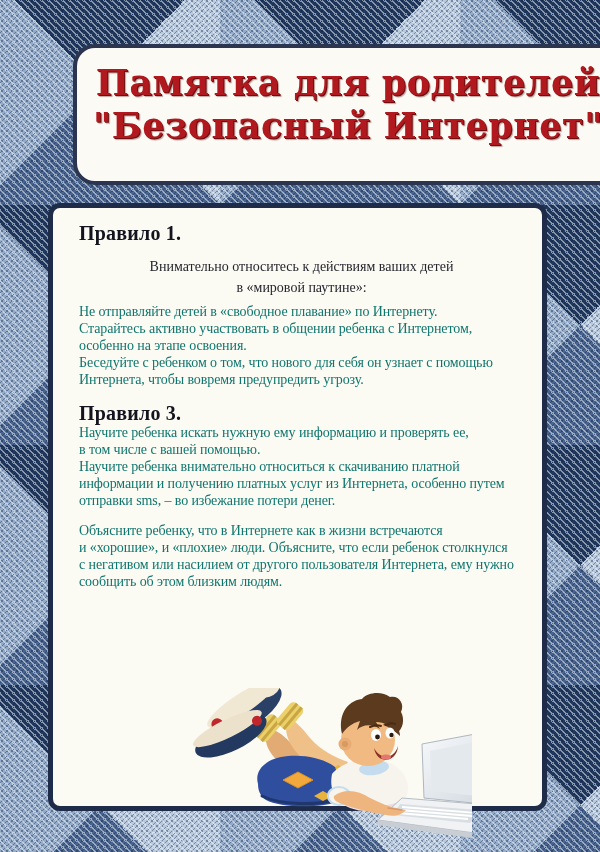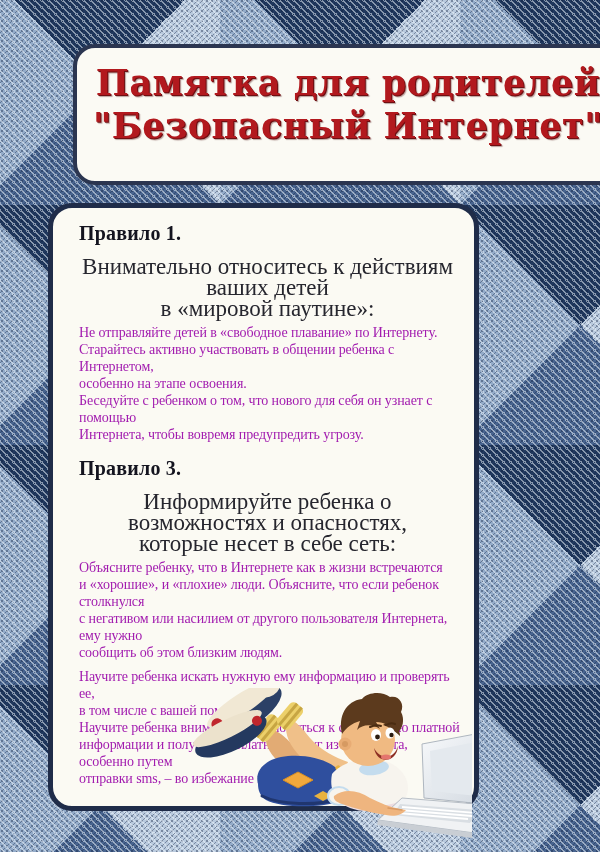--- a/index.html
+++ b/index.html
@@ -27,38 +27,38 @@
   }
   .title-line{
     font-family:"DejaVu Serif", serif;
     font-weight:bold;font-size:35px;line-height:43px;
     color:#b2191e;letter-spacing:.5px;
     text-shadow:1px 1px 0 #6f0f12, 2px 2px 1px rgba(70,8,8,.35);
     white-space:nowrap;
   }
   
   .card{
-    position:absolute;left:48px;top:203px;width:431px;height:608px;
+    position:absolute;left:48px;top:203px;width:499px;height:608px;
     box-sizing:border-box;z-index:1;
-    background:#fbfaf3;border:5px solid #1f2c49;border-radius:24px;
+    background:#fbfaf3;border:5px solid #1f2c49;border-radius:12px;
     padding:14px 8px 0 26px;
     color:#23232b;
   }
   .rule-heading{
     margin:0;font-size:20px;line-height:22px;font-weight:bold;
     color:#14141f;letter-spacing:.2px;
   }
   .rule-heading-2{margin-top:14px;}
   .lead{
     margin:12px 10px 5px 0;text-align:center;
-    font-size:23px;line-height:21px;white-space:pre-line;color:#26262e;
+    font-size:14px;line-height:21px;white-space:pre-line;color:#26262e;
   }
   .body-text{
     margin:0 0 7px 0;font-size:14px;line-height:17px;
-    letter-spacing:-0.1px;white-space:pre-line;color:#a21caf;
+    letter-spacing:-0.1px;white-space:pre-line;color:#0f766e;
   }
   .gap-lg{margin-bottom:13px;}
   
   .illustration{
     position:absolute;left:150px;top:688px;width:322px;height:156px;z-index:3;
   }
   .illustration svg{display:block;width:100%;height:100%;}
 </style>
 </head>
 <body>
@@ -78,31 +78,29 @@
       <p class="lead">Внимательно относитесь к действиям ваших детей
 в «мировой паутине»:</p>
       <p class="body-text">Не отправляйте детей в «свободное плавание» по Интернету.
 Старайтесь активно участвовать в общении ребенка с Интернетом,
 особенно на этапе освоения.
 Беседуйте с ребенком о том, что нового для себя он узнает с помощью
 Интернета, чтобы вовремя предупредить угрозу.</p>
     </section>
     <section>
       <h2 class="rule-heading rule-heading-2">Правило 3.</h2>
-      <p class="lead">Информируйте ребенка о возможностях и опасностях,
-которые несет в себе сеть:</p>
-      <p class="body-text">Объясните ребенку, что в Интернете как в жизни встречаются
-и «хорошие», и «плохие» люди. Объясните, что если ребенок столкнулся
-с негативом или насилием от другого пользователя Интернета, ему нужно
-сообщить об этом близким людям.</p>
       <p class="body-text gap-lg">Научите ребенка искать нужную ему информацию и проверять ее,
 в том числе с вашей помощью.
 Научите ребенка внимательно относиться к скачиванию платной
 информации и получению платных услуг из Интернета, особенно путем
 отправки sms, – во избежание потери денег.</p>
+      <p class="body-text">Объясните ребенку, что в Интернете как в жизни встречаются
+и «хорошие», и «плохие» люди. Объясните, что если ребенок столкнулся
+с негативом или насилием от другого пользователя Интернета, ему нужно
+сообщить об этом близким людям.</p>
     </section>
   </main>
 
   <div class="illustration">
     <svg viewBox="0 0 322 156" xmlns="http://www.w3.org/2000/svg">
       <defs>
         <linearGradient id="lapGrad" x1="0" y1="0" x2="1" y2="1">
           <stop offset="0" stop-color="#f7f9fb"></stop>
           <stop offset="1" stop-color="#cfd6de"></stop>
         </linearGradient>

